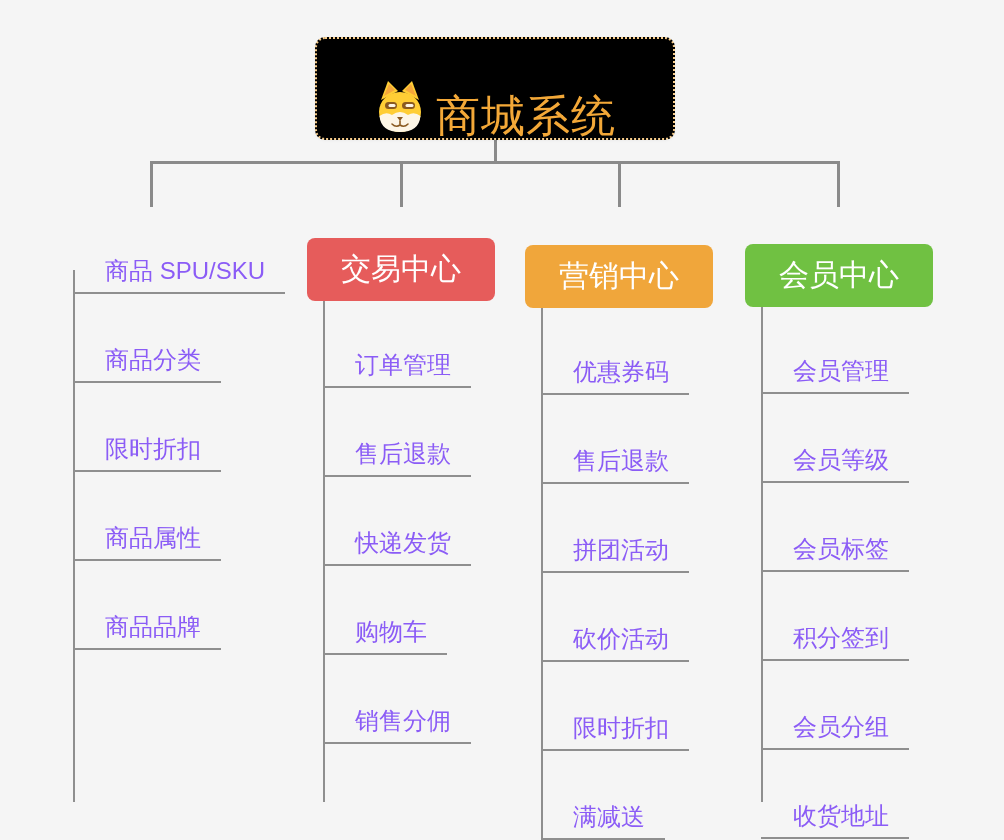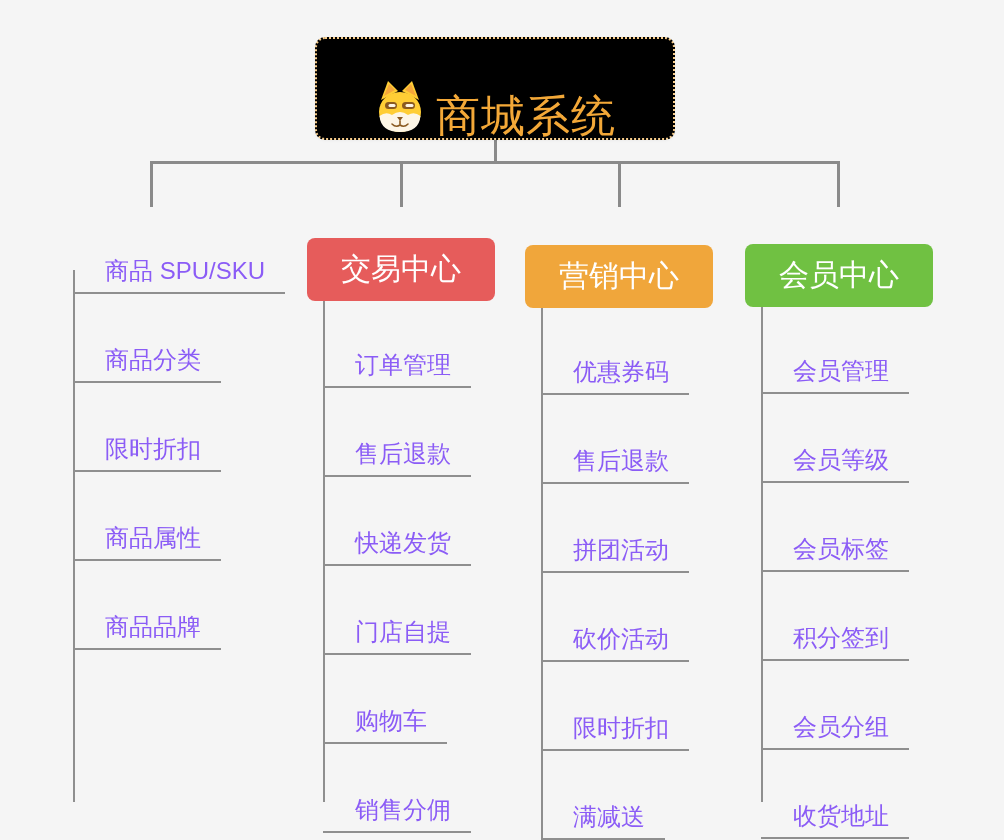--- a/index.html
+++ b/index.html
@@ -149,23 +149,20 @@
       <div class="leaf-row">
           <span class="leaf">订单管理</span>
         </div>
       <div class="leaf-row">
           <span class="leaf">售后退款</span>
         </div>
       <div class="leaf-row">
           <span class="leaf">快递发货</span>
         </div>
       <div class="leaf-row">
-          <span class="leaf">门店自提</span>
-        </div>
-      <div class="leaf-row">
           <span class="leaf">购物车</span>
         </div>
       <div class="leaf-row">
           <span class="leaf">销售分佣</span>
         </div>
     </div>
   </div>
 
   <div class="branch-col col-3">
     <div class="branch-header" style="background-color: rgb(240, 166, 59);">营销中心</div>

